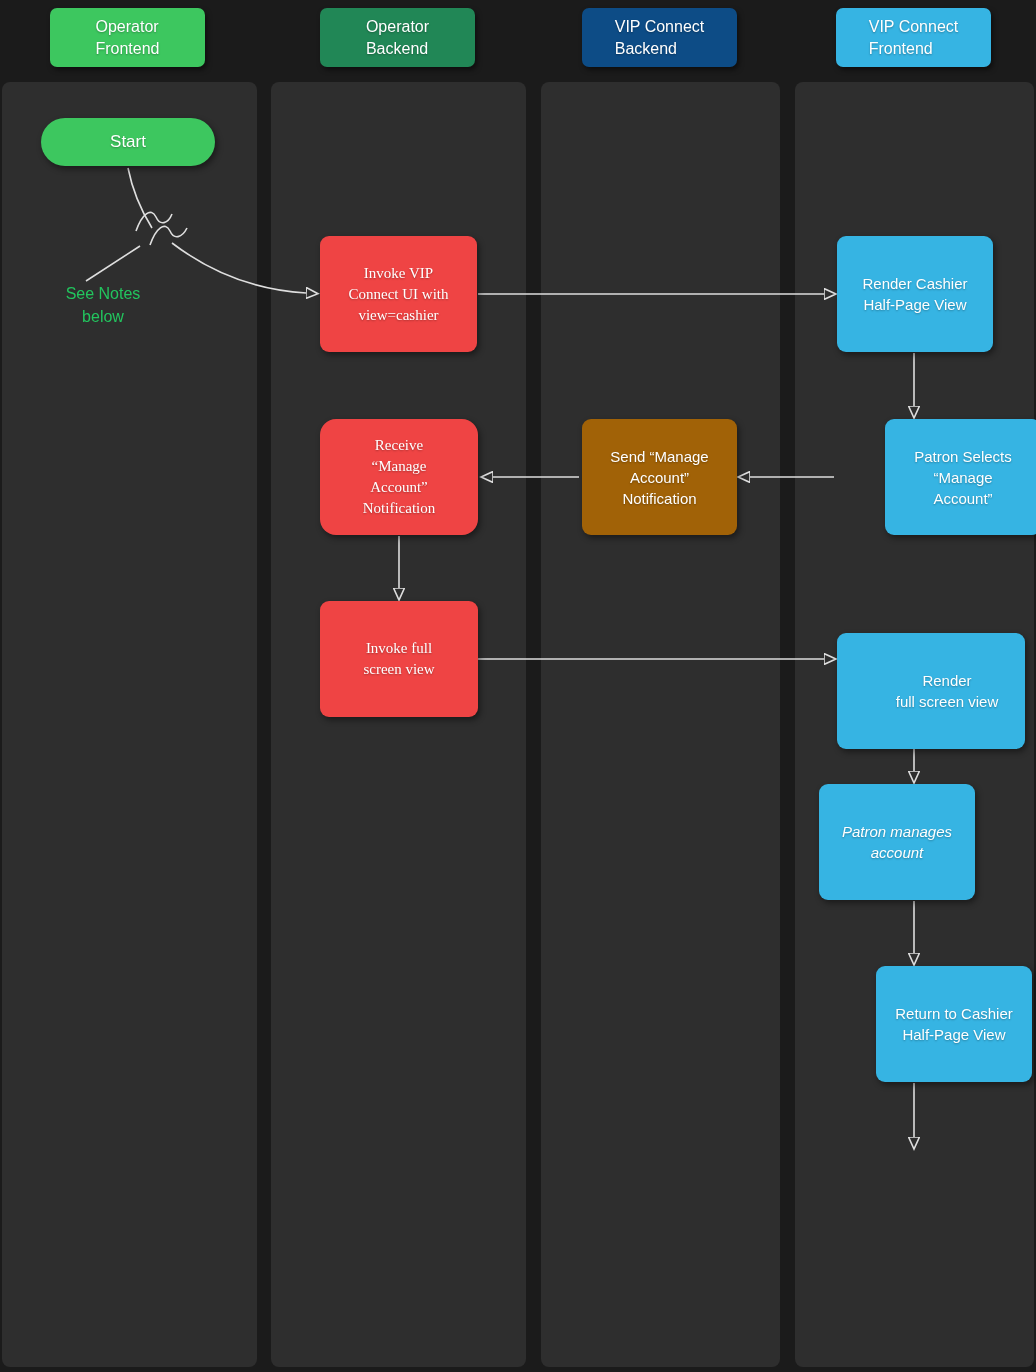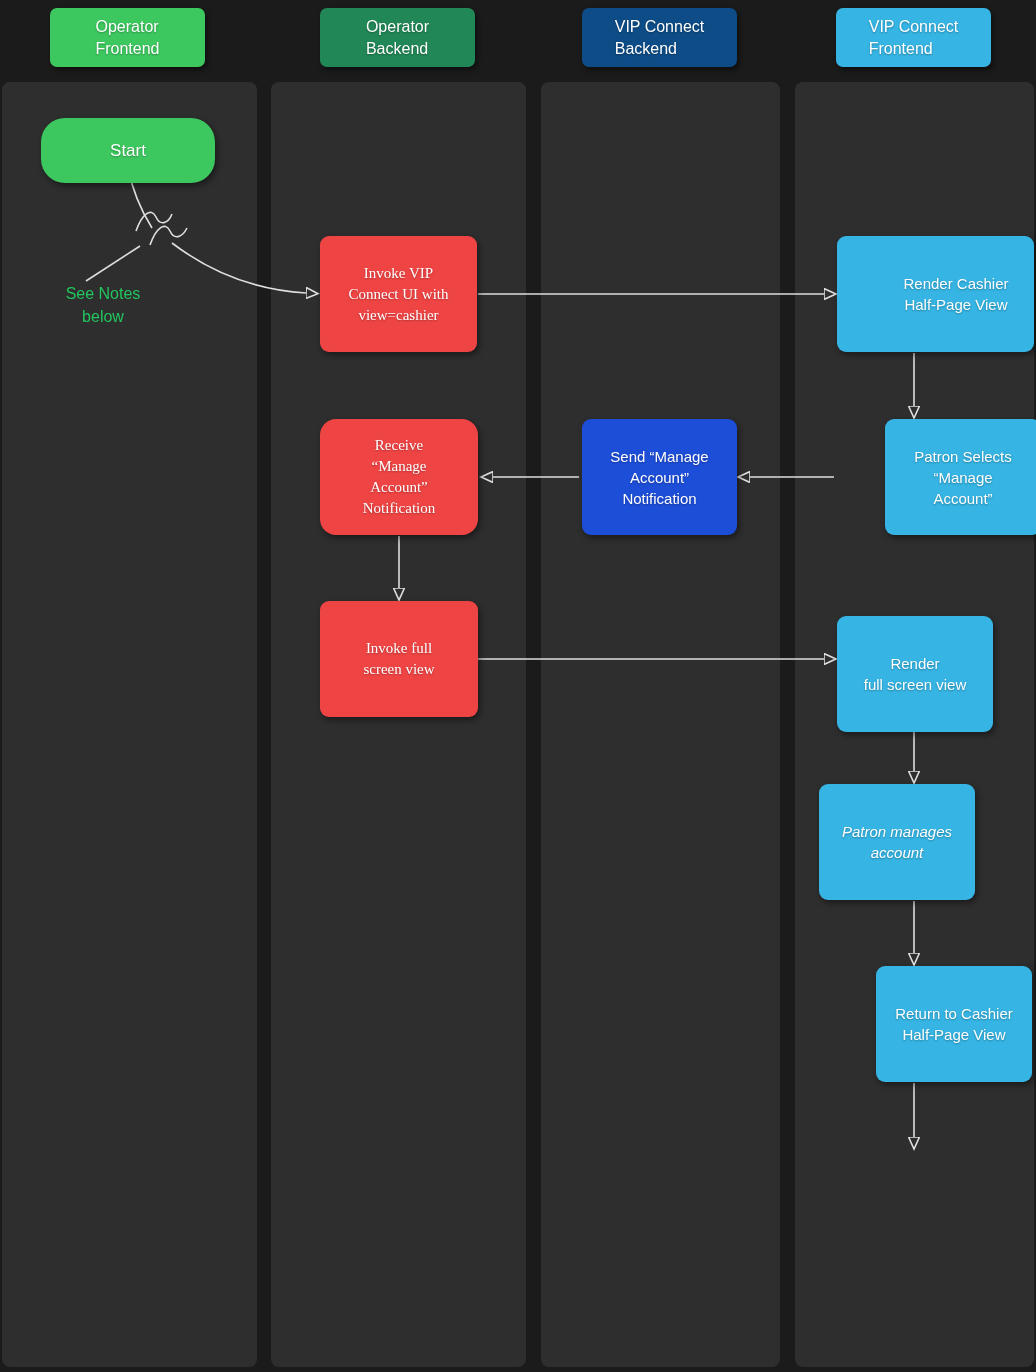--- a/index.html
+++ b/index.html
@@ -37,31 +37,31 @@
     position:absolute;
     display:flex;align-items:center;justify-content:center;text-align:center;
     white-space:pre-line;line-height:1.4;font-size:15px;
     box-shadow:2px 3px 6px rgba(0,0,0,.45);
     text-shadow:0 1px 2px rgba(0,0,0,.3);
   }
   .process{width:156px;height:116px;border-radius:9px;}
   .pill{border-radius:24px;font-size:17px;}
   .c-green-light{background:#3dc75f;}
   .c-green-dark{background:#ef4444;font-family:Liberation Serif, serif;}
-  .c-blue-dark{background:#1d4ed8;}
+  .c-blue-dark{background:#a16207;}
   .c-blue-light{background:#36b4e3;}
 
-  .n-start{left:41px;top:118px;width:174px;height:65px;}
+  .n-start{left:41px;top:118px;width:174px;height:48px;}
   .n-invoke-vip{left:320px;top:236px;width:157px;}
-  .n-render-cashier{left:837px;top:236px;padding-left:41px;}
+  .n-render-cashier{left:837px;top:236px;}
   .n-patron-selects{left:837px;top:419px;margin-left:48px;}
   .n-send-notif{left:582px;top:419px;width:155px;}
   .n-receive-notif{left:320px;top:419px;width:158px;border-radius:16px;}
   .n-invoke-full{left:320px;top:601px;width:158px;}
-  .n-render-full{left:837px;top:616px;}
+  .n-render-full{left:837px;top:633px;padding-left:32px;}
   .n-patron-manages{left:819px;top:784px;font-style:italic;}
   .n-return-cashier{left:876px;top:966px;}
   .n-session{left:828px;top:1150px;width:174px;height:48px;}
 
   .note{
     position:absolute;left:38px;top:282px;width:130px;
     text-align:center;font-size:16px;line-height:1.45;white-space:pre-line;
     color:#22c55e;
   }
   .connectors{position:absolute;left:0;top:0;width:1036px;height:1372px;pointer-events:none;}

